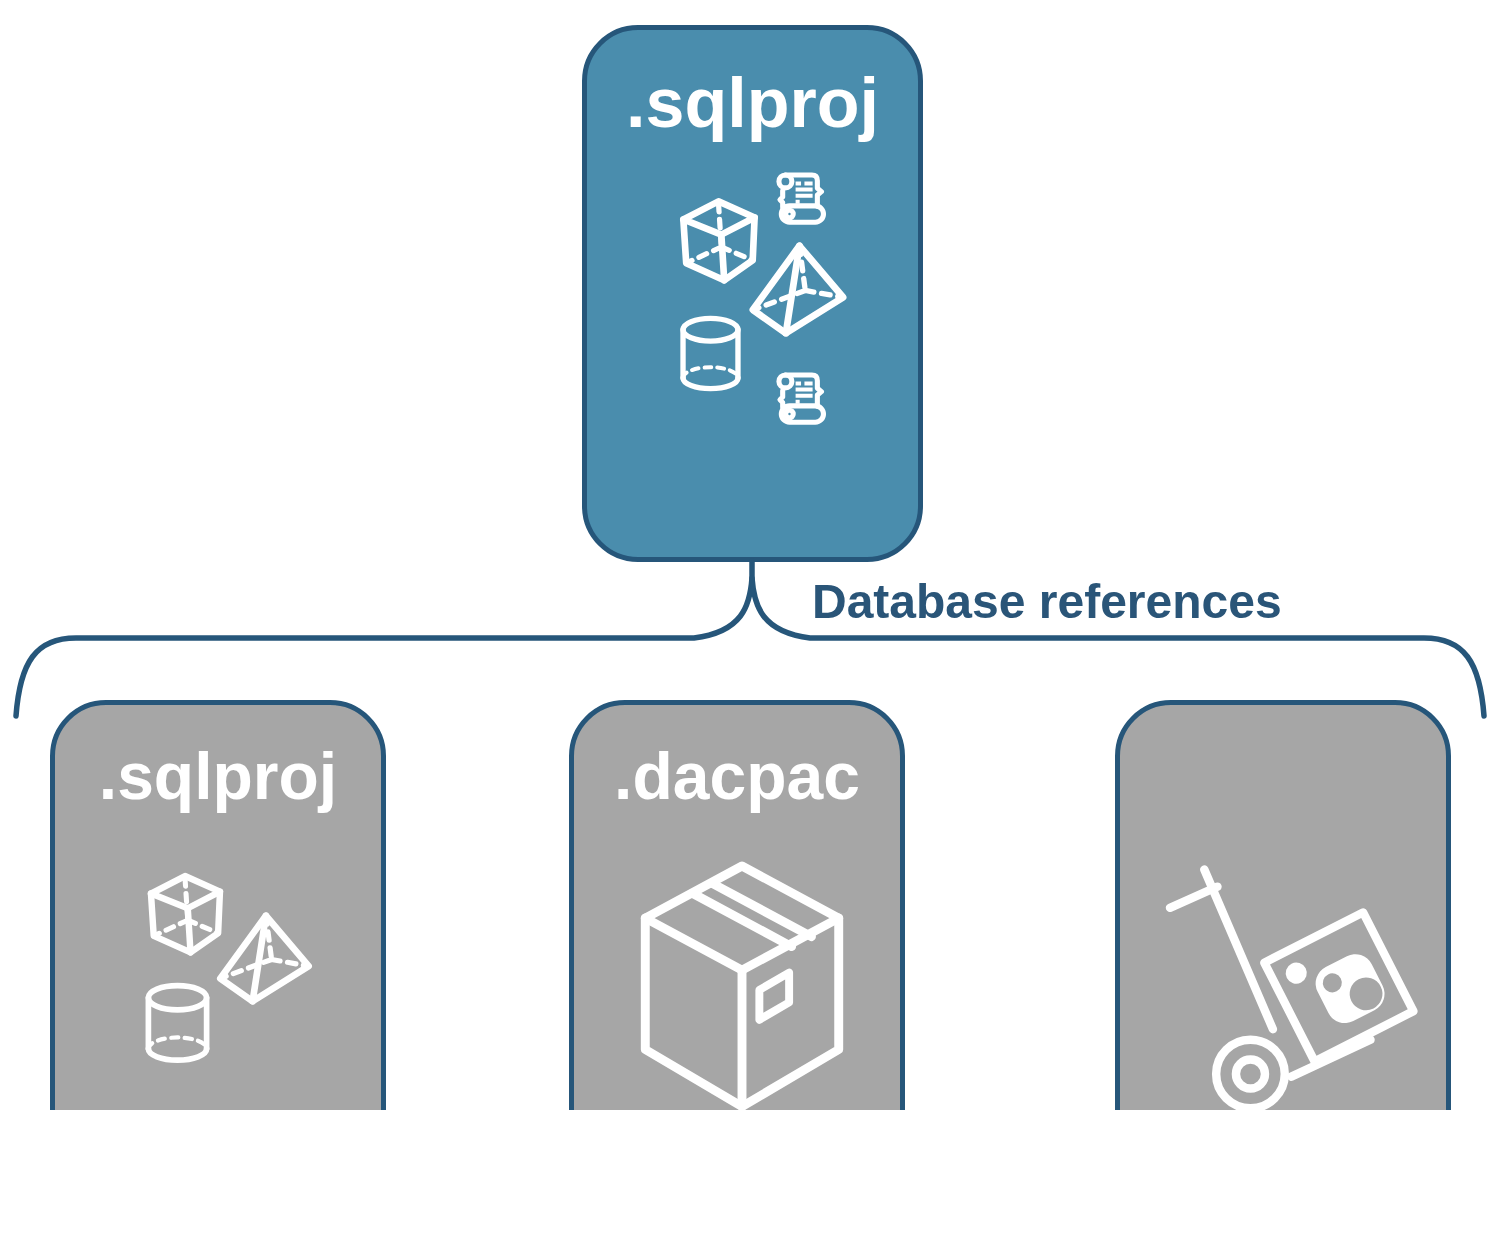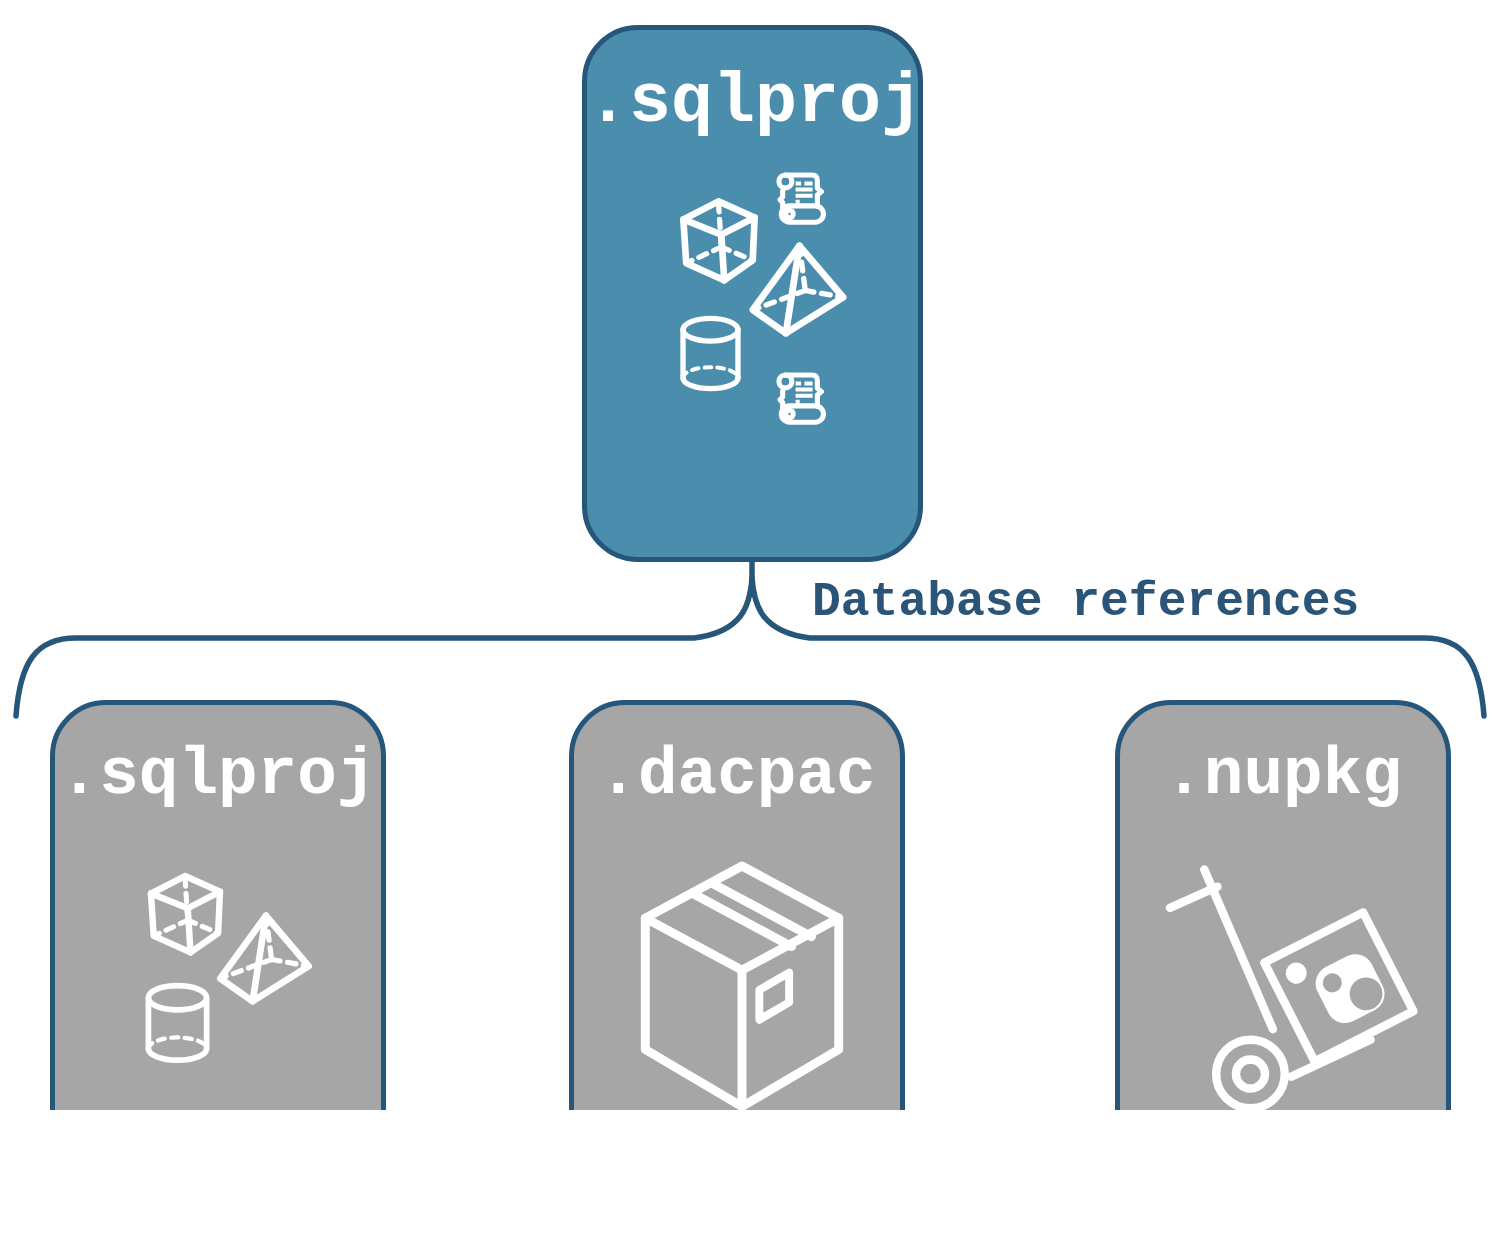--- a/index.html
+++ b/index.html
@@ -1,18 +1,18 @@
 <!DOCTYPE html>
 <html><head>
 <meta charset="utf-8">
 <style>
   html,body{margin:0;padding:0;background:#ffffff;}
   #stage{
     position:relative;width:1500px;height:1110px;background:#ffffff;
-    font-family:Liberation Mono, monospace;overflow:hidden;
+    font-family:Liberation Sans, sans-serif;overflow:hidden;
   }
   .node{
     position:absolute;border:5px solid #26567A;border-radius:56px;box-sizing:border-box;
   }
   .node.root{left:582px;top:25px;width:341px;height:537px;background:#4A8DAD;}
   .node.child{width:336px;height:526px;top:700px;background:#A6A6A6;}
   .node.child.c1{left:50px;}
   .node.child.c2{left:569px;}
   .node.child.c3{left:1115px;}
   .node-title{
@@ -148,19 +148,18 @@
   </div>
 
   <div class="node child c2">
     <div class="node-title">.dacpac</div>
     <svg class="icon" style="left:44px;top:146px" width="248" height="273">
         <use href="#ic-package"></use>
       </svg>
   </div>
 
   <div class="node child c3">
-    <div class="node-title">.nupkg</div>
     <svg class="icon" style="left:42px;top:150px" width="264" height="285">
         <use href="#ic-handtruck"></use>
       </svg>
   </div>
 
 </div>
 
 </body></html>

